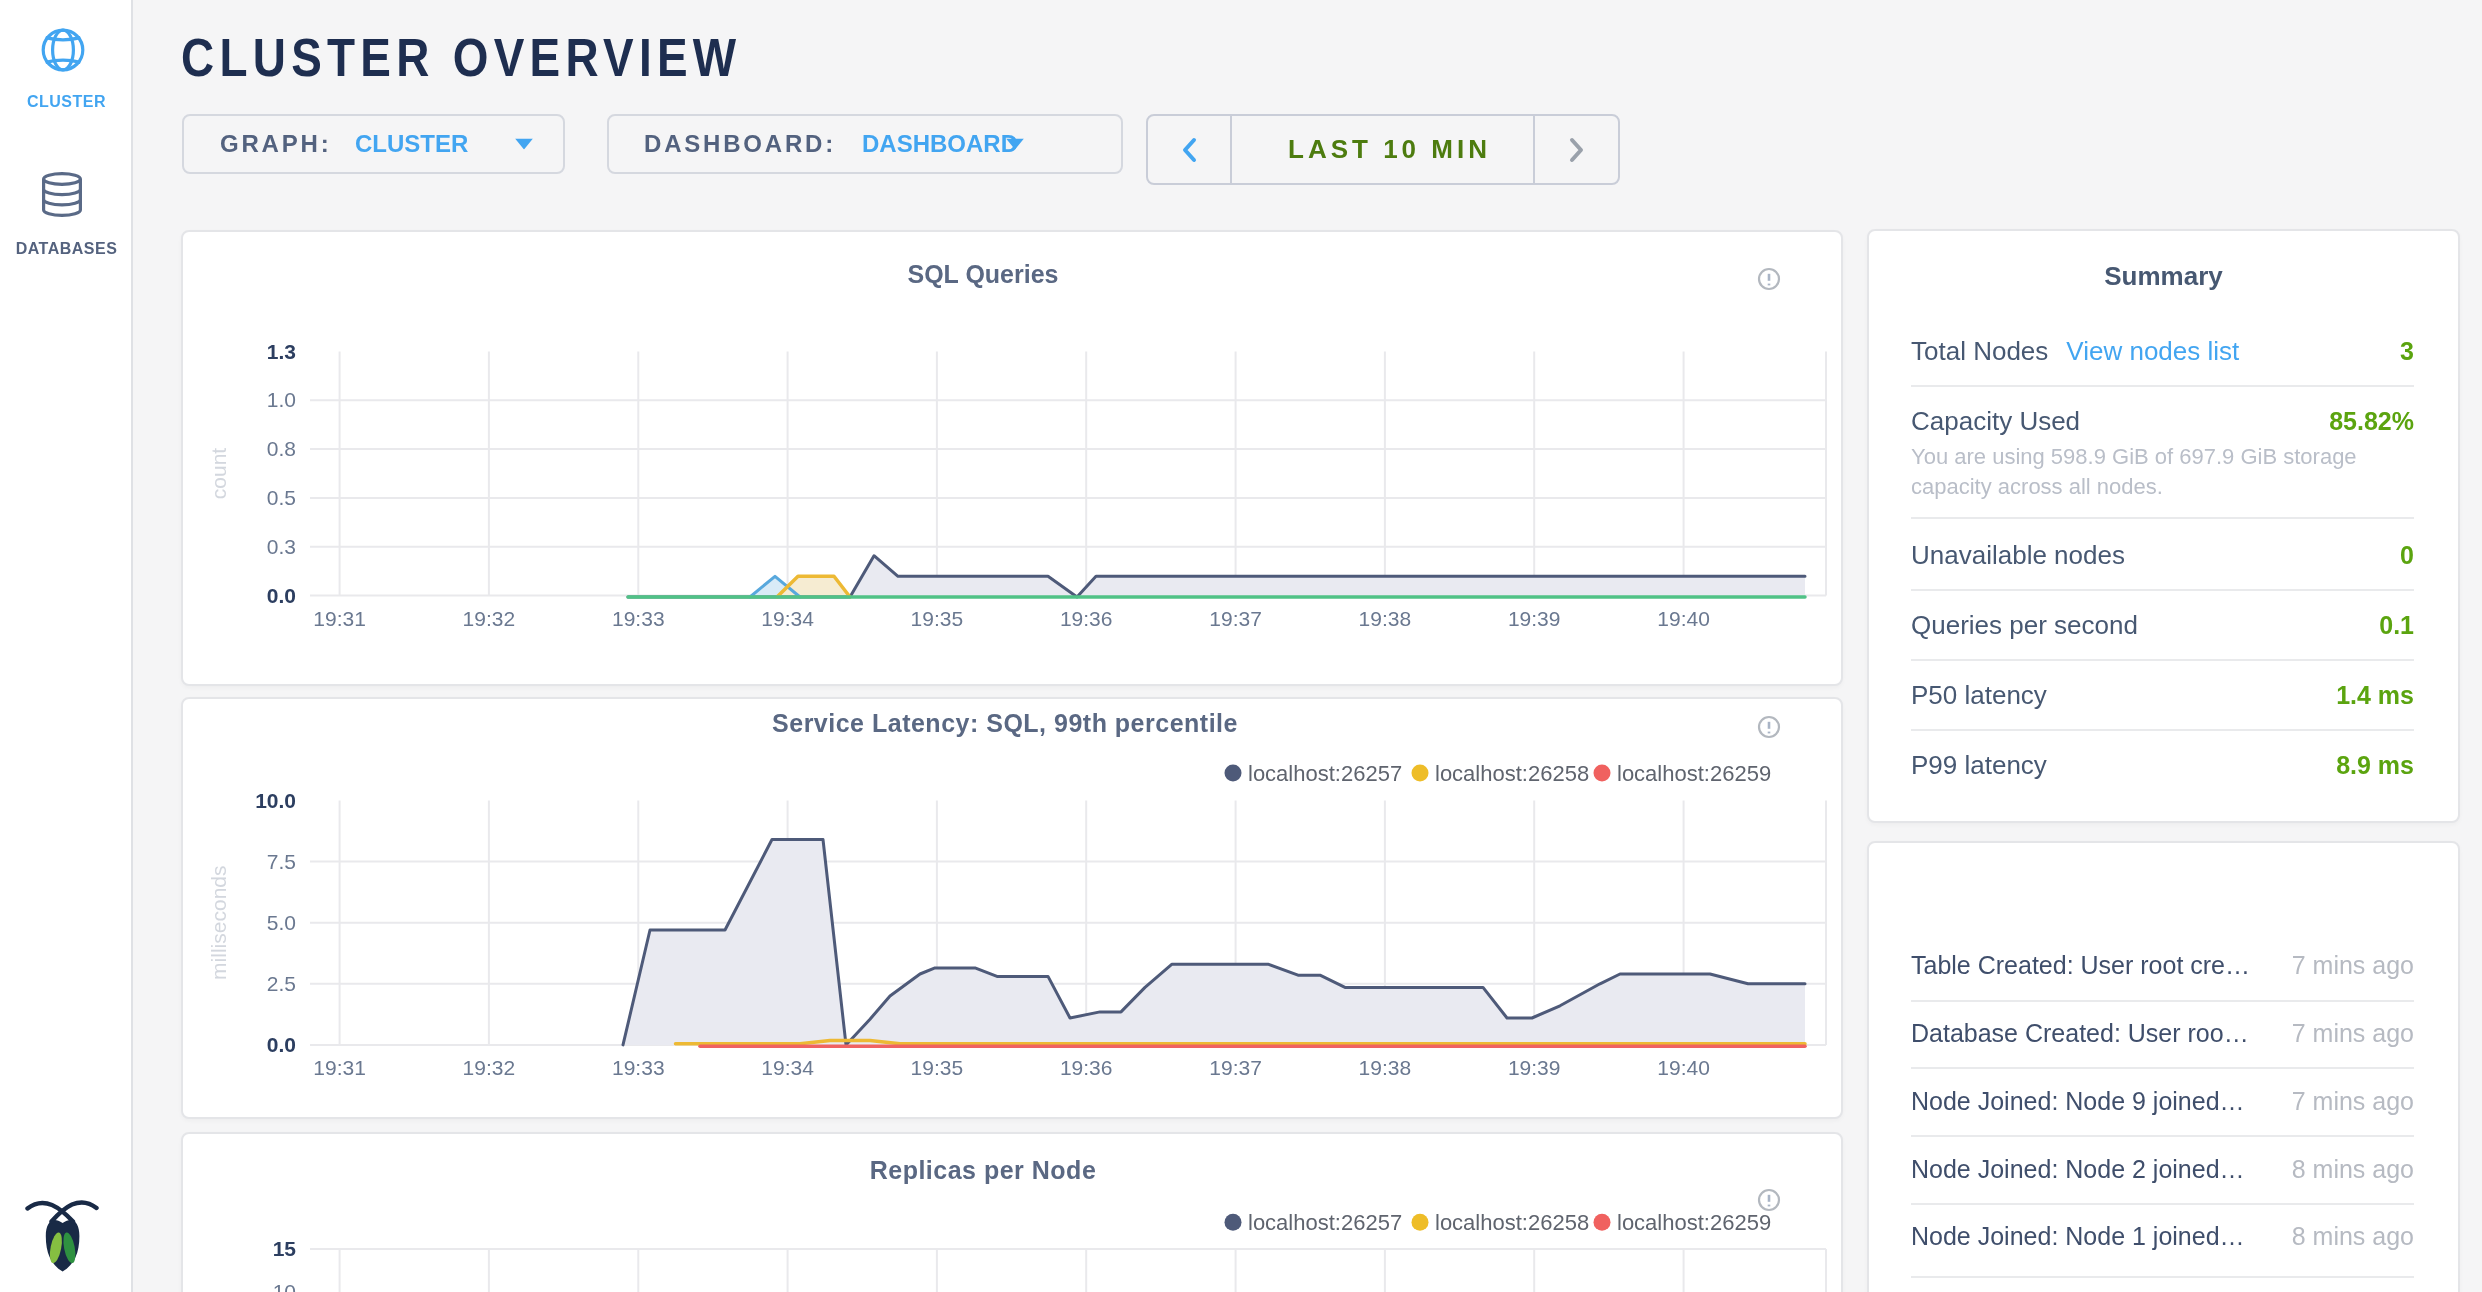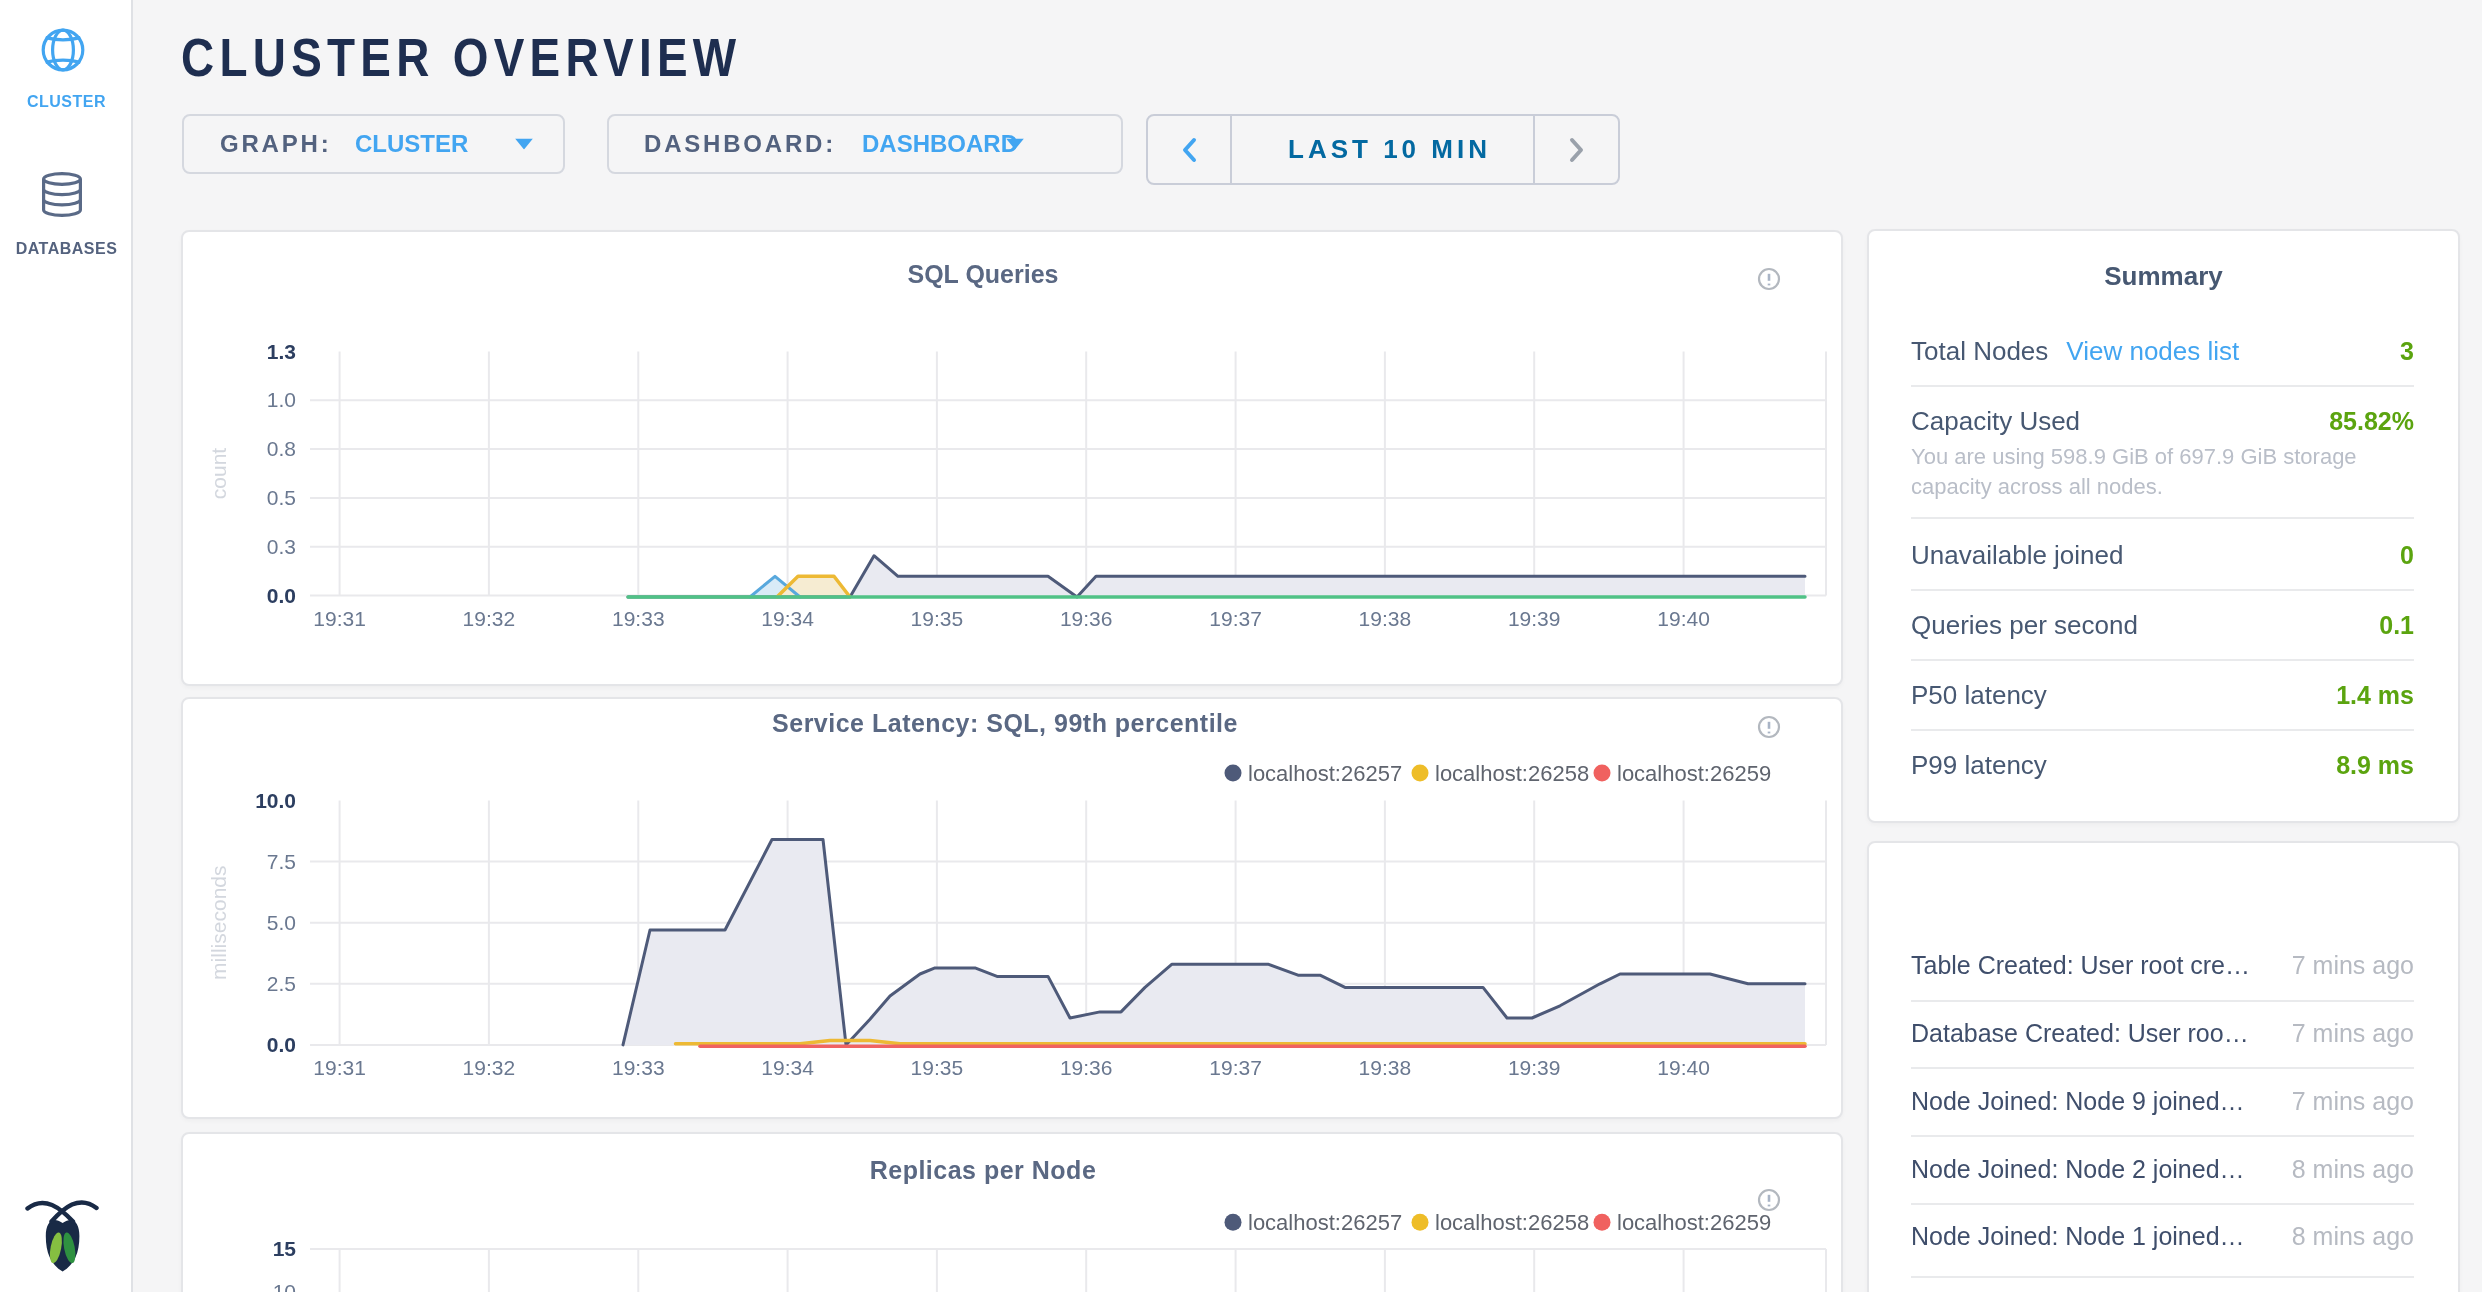--- a/index.html
+++ b/index.html
@@ -91,21 +91,21 @@
       </svg>
     </span>
 </div>
 <div class="tsel">
   <div class="tcell" style="width:84px;border-right:2px solid #c9cdd8">
     <svg width="16" height="26" viewBox="0 0 16 26">
         <polyline points="13,3 4,13 13,23" fill="none" stroke="#42a5f1" stroke-width="4" stroke-linecap="round" stroke-linejoin="round"></polyline>
       </svg>
   </div>
   <div class="tcell" style="flex:1;padding-left:14px">
-      <span style="font-size:26px;font-weight:bold;color:#0369a1;letter-spacing:4px">LAST 10 MIN</span>
+      <span style="font-size:26px;font-weight:bold;color:#4d7c0f;letter-spacing:4px">LAST 10 MIN</span>
     </div>
   <div class="tcell" style="width:85px;border-left:2px solid #c9cdd8">
     <svg width="16" height="26" viewBox="0 0 16 26">
         <polyline points="3,3 12,13 3,23" fill="none" stroke="#9aa1ab" stroke-width="4" stroke-linecap="round" stroke-linejoin="round"></polyline>
       </svg>
   </div>
 </div>
 
 <div class="card" style="left:181px;top:230px;width:1662px;height:456px"></div>
 <svg class="abs" style="left:181px;top:230px" width="1662" height="456" viewBox="181 230 1662 456">
@@ -244,21 +244,21 @@
       <span class="sval">3</span>
     </div>
     <div class="sdiv" style="top:154px"></div>
     <div class="srow" style="top:170px">
       <span class="slab">Capacity Used</span>
       <span class="sval">85.82%</span>
     </div>
     <div class="sdesc" style="top:211px">You are using 598.9 GiB of 697.9 GiB storage<br>capacity across all nodes.</div>
     <div class="sdiv" style="top:286px"></div>
     <div class="srow" style="top:304px">
-      <span class="slab">Unavailable joined</span>
+      <span class="slab">Unavailable nodes</span>
       <span class="sval">0</span>
     </div>
     <div class="sdiv" style="top:358px"></div>
     <div class="srow" style="top:374px">
       <span class="slab">Queries per second</span>
       <span class="sval">0.1</span>
     </div>
     <div class="sdiv" style="top:428px"></div>
     <div class="srow" style="top:444px">
       <span class="slab">P50 latency</span>

